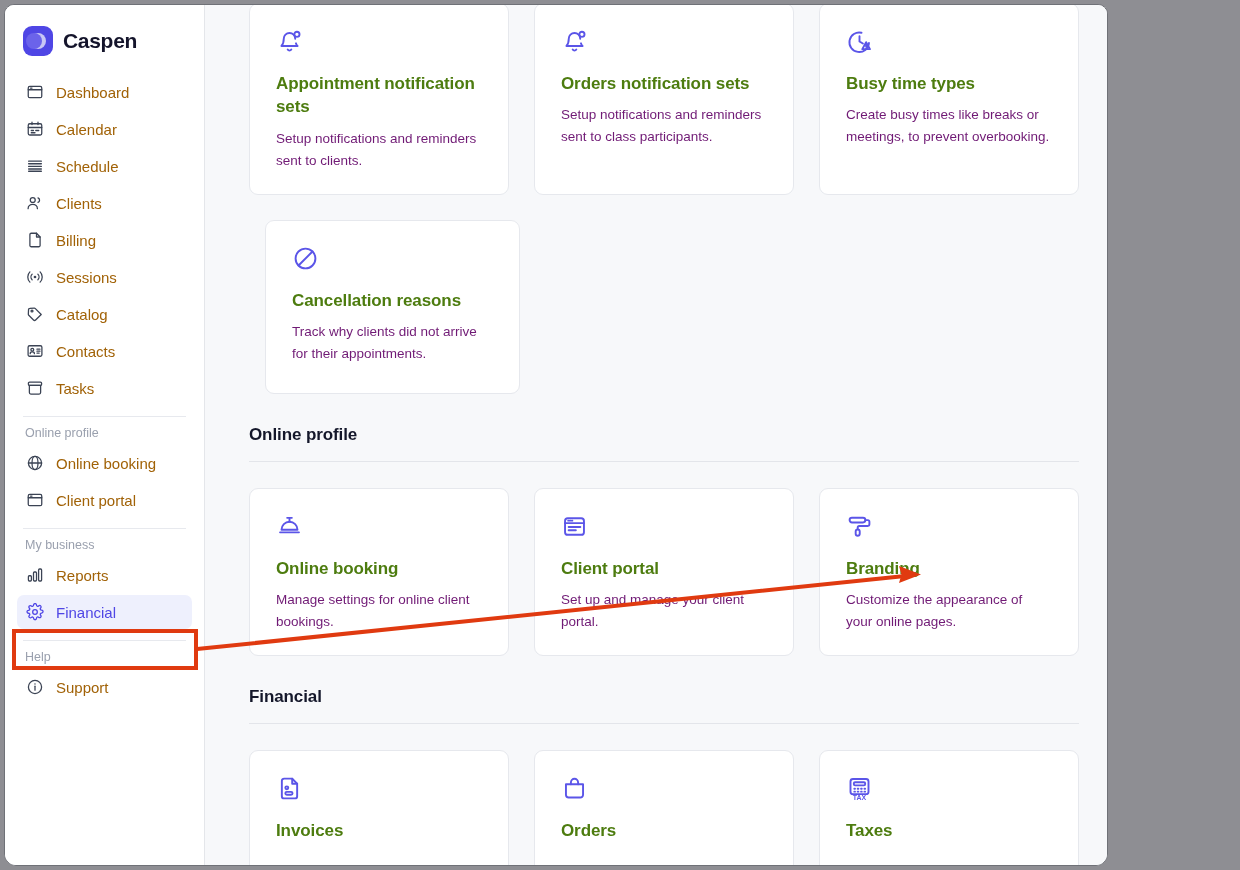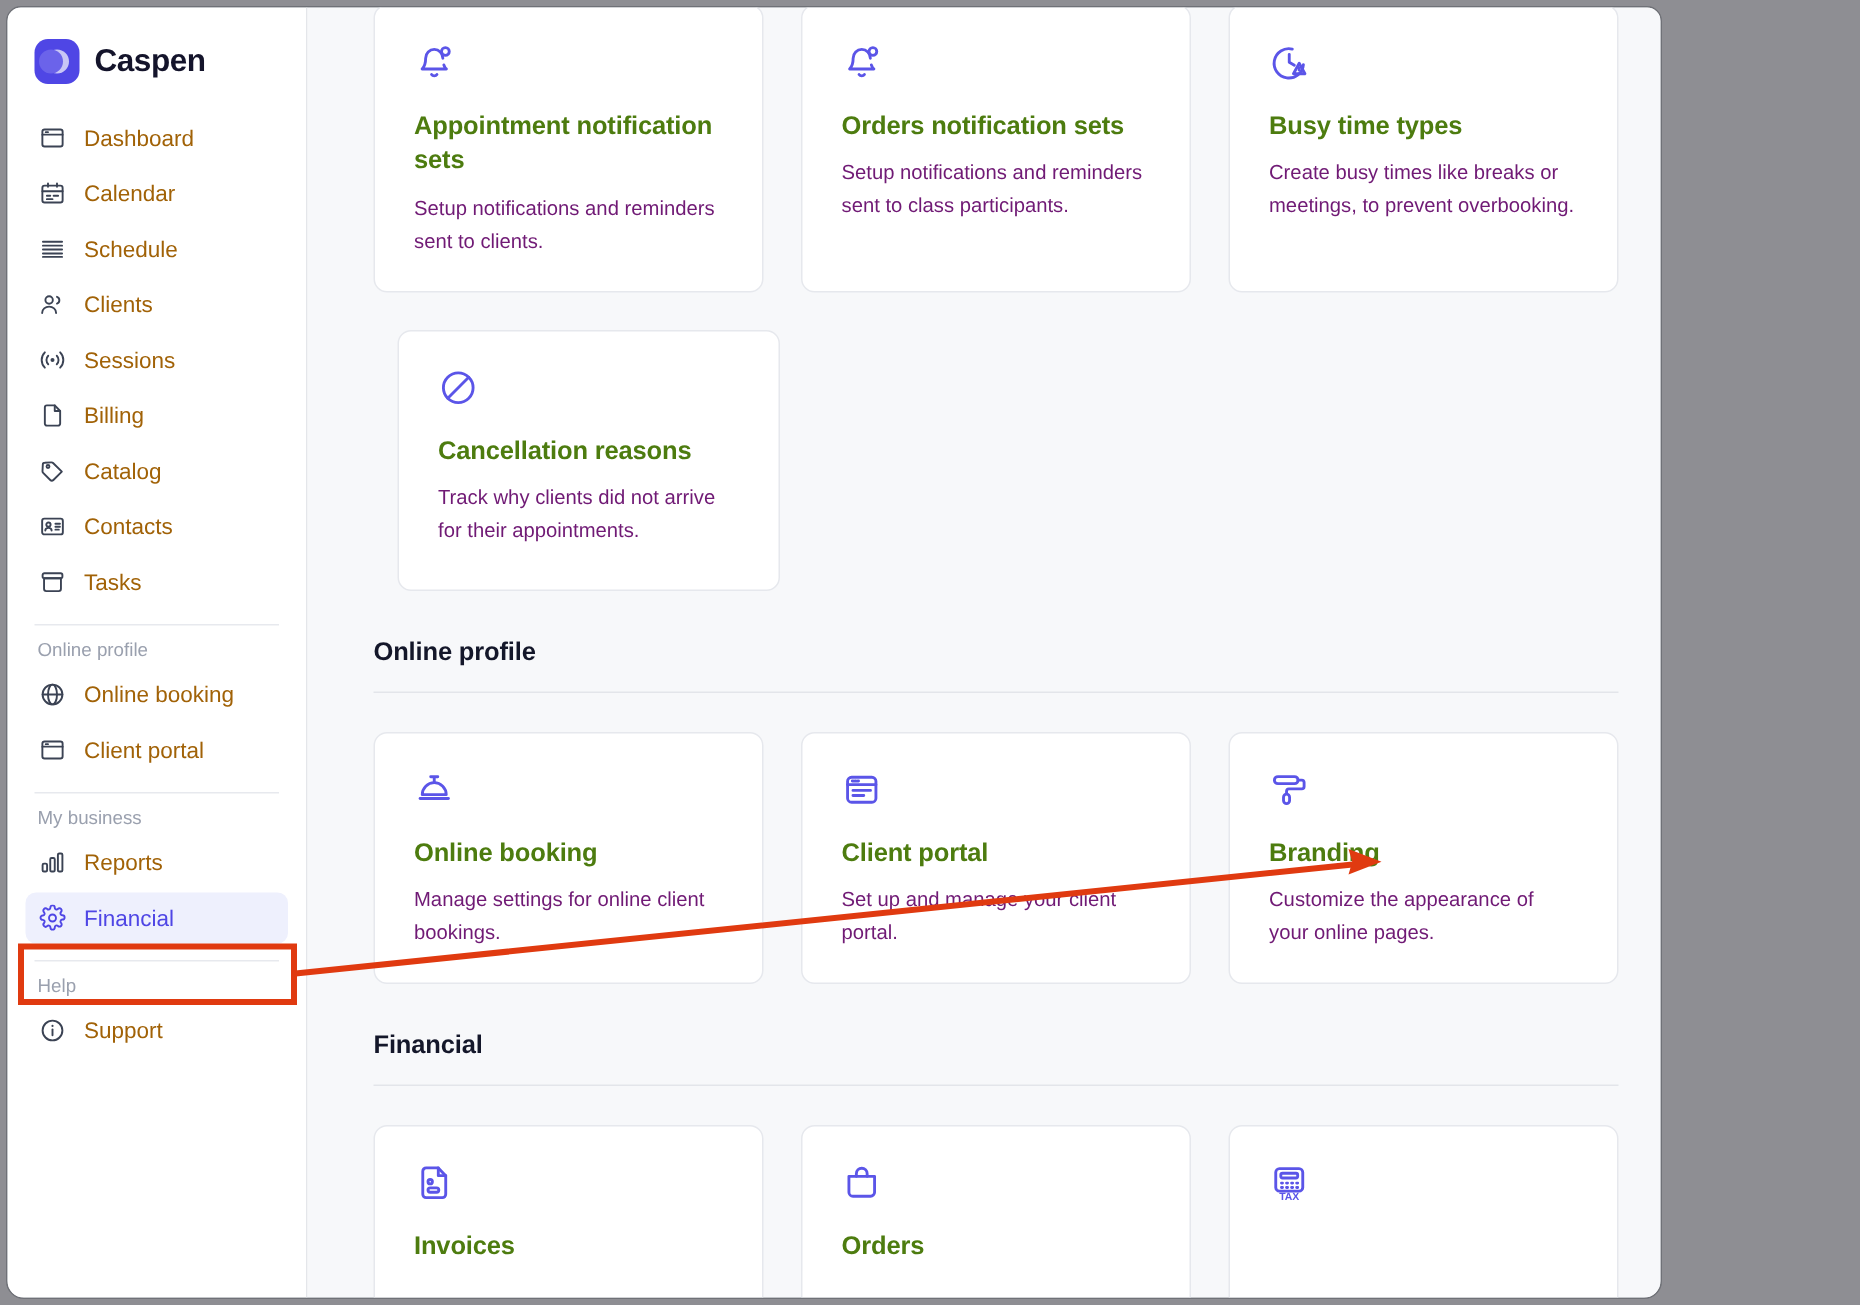--- a/index.html
+++ b/index.html
@@ -185,37 +185,37 @@
             <circle cx="9" cy="8" r="3.3"></circle>
               <path d="M2.8 19.5c0-3.3 2.8-5.6 6.2-5.6s6.2 2.3 6.2 5.6"></path>
               <path d="M16 5.2a3.2 3.2 0 0 1 0 6"></path>
           </svg>
         </span>
         <span>Clients</span>
       </div>
 
       <div class="nav-item">
         <span class="ico">
+          <svg width="18" height="18" viewBox="0 0 24 24" fill="none" stroke="#3b4354" stroke-width="1.7" stroke-linecap="round" stroke-linejoin="round">
+            <path d="M14 3H7a1.8 1.8 0 0 0-1.8 1.8v14.4A1.8 1.8 0 0 0 7 21h10a1.8 1.8 0 0 0 1.8-1.8V8z"></path>
+              <path d="M14 3v5h4.8"></path>
+          </svg>
+        </span>
+        <span>Billing</span>
+      </div>
+
+      <div class="nav-item">
+        <span class="ico">
           <svg width="18" height="18" viewBox="0 0 24 24" fill="none" stroke="#3b4354" stroke-width="1.7" stroke-linecap="round">
             <circle cx="12" cy="12" r="1.8" fill="#3b4354" stroke="none"></circle>
             <path d="M8.2 8.2a5.4 5.4 0 0 0 0 7.6M15.8 8.2a5.4 5.4 0 0 1 0 7.6"></path>
             <path d="M5.2 5.2a9.6 9.6 0 0 0 0 13.6M18.8 5.2a9.6 9.6 0 0 1 0 13.6"></path>
           </svg>
         </span>
         <span>Sessions</span>
-      </div>
-
-      <div class="nav-item">
-        <span class="ico">
-          <svg width="18" height="18" viewBox="0 0 24 24" fill="none" stroke="#3b4354" stroke-width="1.7" stroke-linecap="round" stroke-linejoin="round">
-            <path d="M14 3H7a1.8 1.8 0 0 0-1.8 1.8v14.4A1.8 1.8 0 0 0 7 21h10a1.8 1.8 0 0 0 1.8-1.8V8z"></path>
-              <path d="M14 3v5h4.8"></path>
-          </svg>
-        </span>
-        <span>Billing</span>
       </div>
 
       <div class="nav-item">
         <span class="ico">
           <svg width="18" height="18" viewBox="0 0 24 24" fill="none" stroke="#3b4354" stroke-width="1.7" stroke-linecap="round" stroke-linejoin="round">
             <path d="M20.3 12.6 12.8 20a2 2 0 0 1-2.8 0l-6.3-6.3a2 2 0 0 1-.6-1.5l.3-6A1.6 1.6 0 0 1 5 4.6l6-.3a2 2 0 0 1 1.5.6l7.8 7.7z"></path>
             <circle cx="8" cy="8" r="1.3"></circle>
           </svg>
         </span>
         <span>Catalog</span>
@@ -442,20 +442,21 @@
       <div class="card short">
         <div class="card-ico">
           <svg width="27" height="27" viewBox="0 0 24 24" fill="none" stroke="#5b55e8" stroke-width="1.7" stroke-linecap="round" stroke-linejoin="round">
             <rect x="4" y="3.6" width="16" height="13.4" rx="2.2"></rect>
             <rect x="7" y="6.4" width="10" height="2.8" rx="1"></rect>
             <path d="M7.4 12.2h.6M10.4 12.2h.6M13.4 12.2h.6M16.4 12.2h.6"></path>
             <path d="M7.4 14.8h.6M10.4 14.8h.6M13.4 14.8h.6M16.4 14.8h.6"></path>
             <text x="12" y="22" font-size="6.2" fill="#5b55e8" stroke="none" text-anchor="middle" font-family="Liberation Sans, sans-serif" font-weight="bold">TAX</text>
           </svg>
         </div>
+        <div class="card-title">Taxes</div>
         <div class="card-desc"></div>
       </div>
     </div>
 
   </main>
 </div>
 
 <svg id="anno" viewBox="0 0 1240 870">
   <rect x="14" y="631" width="182" height="37" fill="none" stroke="#e03a10" stroke-width="4"></rect>
   <line x1="197" y1="649" x2="905" y2="576" stroke="#e03a10" stroke-width="4" stroke-linecap="round"></line>

